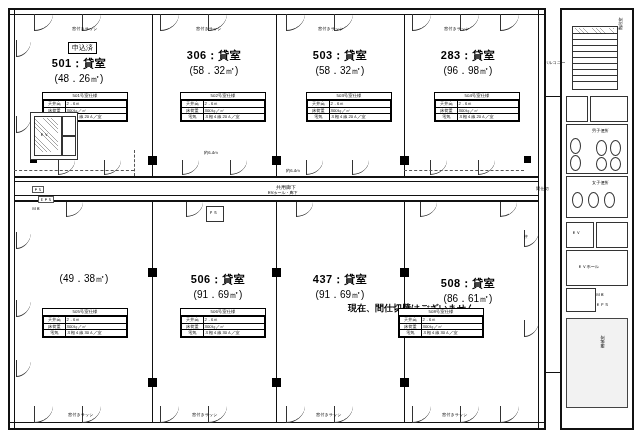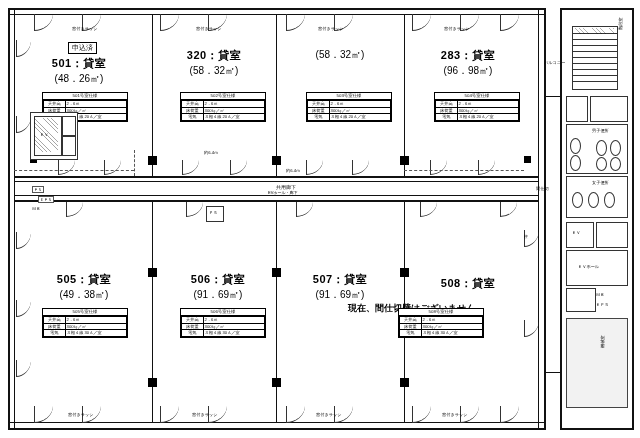--- a/index.html
+++ b/index.html
@@ -152,50 +152,51 @@
   <div class="tiny" style="left:316px;top:412px;">窓付きサッシ</div>
   <div class="tiny" style="left:442px;top:412px;">窓付きサッシ</div>
 
   <div class="stamp" style="left:68px;top:42px;">申込済</div>
   <div class="room-title" style="left:24px;top:56px;width:110px;">
     <div class="no">501：貸室</div>
     <div class="ar">(48．26㎡)</div>
   </div>
 
   <div class="room-title" style="left:156px;top:48px;width:116px;">
-    <div class="no">320：貸室</div>
+    <div class="no">306：貸室</div>
     <div class="ar">(58．32㎡)</div>
   </div>
 
   <div class="room-title" style="left:282px;top:48px;width:116px;">
+    <div class="no">503：貸室</div>
     <div class="ar">(58．32㎡)</div>
   </div>
 
   <div class="room-title" style="left:410px;top:48px;width:116px;">
     <div class="no">283：貸室</div>
     <div class="ar">(96．98㎡)</div>
   </div>
 
   <div class="room-title" style="left:26px;top:272px;width:116px;">
-    <div class="no">505：貸室</div>
     <div class="ar">(49．38㎡)</div>
   </div>
 
   <div class="room-title" style="left:160px;top:272px;width:116px;">
     <div class="no">506：貸室</div>
     <div class="ar">(91．69㎡)</div>
   </div>
 
   <div class="room-title" style="left:282px;top:272px;width:116px;">
-    <div class="no">507：貸室</div>
+    <div class="no">437：貸室</div>
     <div class="ar">(91．69㎡)</div>
   </div>
 
   <div class="room-title" style="left:410px;top:276px;width:116px;">
     <div class="no">508：貸室</div>
+    <div class="ar">(86．61㎡)</div>
   </div>
 
   <div class="note" style="left:348px;top:302px;">現在、間仕切壁はございません</div>
 
   <div class="spec" style="left:42px;top:92px;width:84px;">
     <div class="cap">501号室仕様</div>
     <table>
       <tbody>
           <tr>
             <td class="k">天井高</td>

